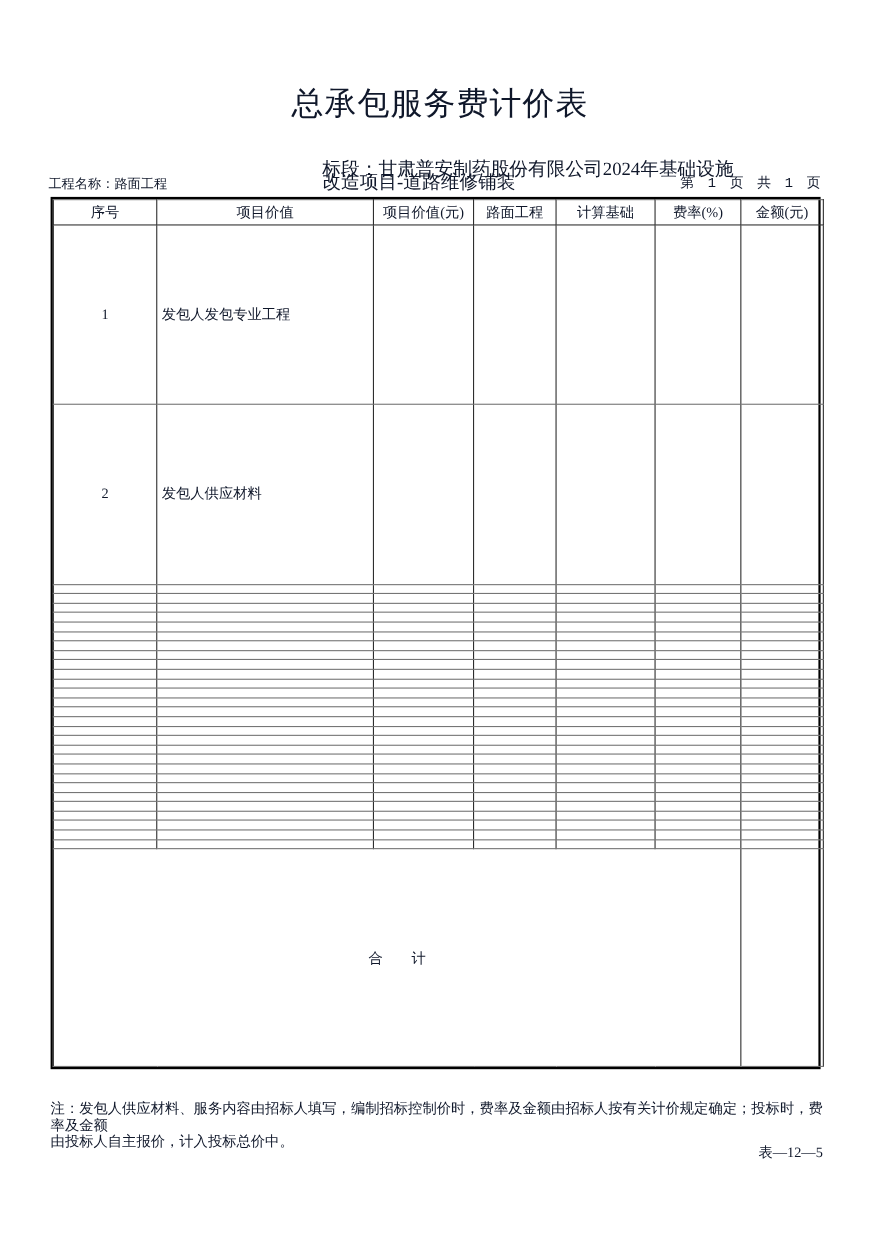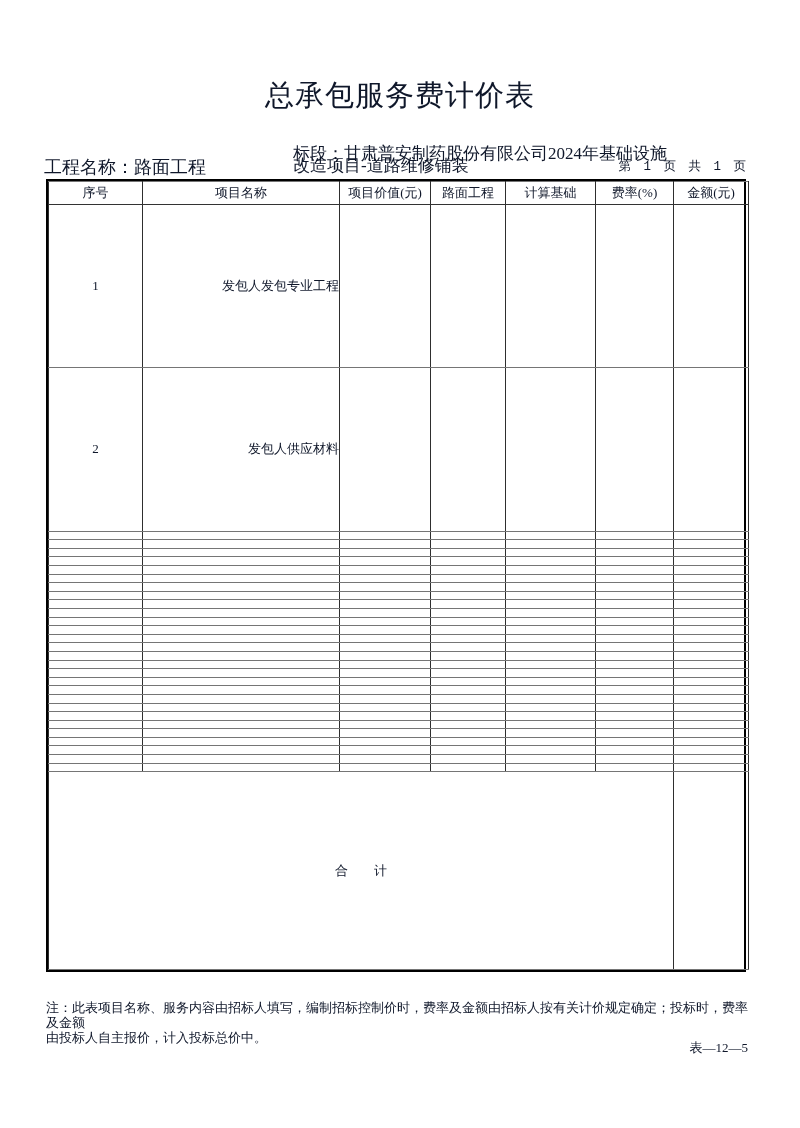--- a/index.html
+++ b/index.html
@@ -20,21 +20,21 @@
     text-align: center;
     font-size: 29px;
     line-height: 36px;
     font-weight: 400;
     letter-spacing: 1px;
   }
   .meta-project {
     position: absolute;
     left: 44px;
     top: 161px;
-    font-size: 18px;
+    font-size: 12px;
     line-height: 13px;
     white-space: nowrap;
   }
   .meta-section {
     position: absolute;
     left: 293px;
     top: 148px;
     font-size: 17px;
     line-height: 12.4px;
   }
@@ -73,21 +73,21 @@
     font-weight: 400;
     text-align: center;
     vertical-align: middle;
     padding: 0;
     overflow: hidden;
     white-space: nowrap;
   }
   .fee-table thead tr { height: 23px; }
   .fee-table thead th { border-bottom: 1px solid #333; }
   .fee-table td.cell-name {
-    text-align: right;
+    text-align: left;
     padding-left: 4px;
   }
   .fee-table tr.total-row { height: 23px; }
   .fee-table tr.total-row td { border-top: 1px solid #333; }
   .note {
     position: absolute;
     left: 46px;
     top: 1001px;
     width: 712px;
     font-size: 13px;
@@ -126,21 +126,21 @@
         <col style="width:197px">
         <col style="width:91px">
         <col style="width:75px">
         <col style="width:90px">
         <col style="width:78px">
         <col style="width:75px">
       </colgroup>
       <thead>
         <tr>
           <th>序号</th>
-          <th>项目名称</th>
+          <th>项目价值</th>
           <th>项目价值(元)</th>
           <th>路面工程</th>
           <th>计算基础</th>
           <th>费率(%)</th>
           <th>金额(元)</th>
         </tr>
       </thead>
       <tbody>
 
       <tr>
@@ -417,19 +417,19 @@
       <tbody>
         <tr class="total-row">
           <td colspan="6">合　　计</td>
           <td></td>
         </tr>
       </tbody>
     </table>
   </div>
 
   <div class="note">
-    <span>注：此表项目名称、服务内容由招标人填写，编制招标控制价时，费率及金额由招标人按有关计价规定确定；投标时，费率及金额</span>
+    <span>注：发包人供应材料、服务内容由招标人填写，编制招标控制价时，费率及金额由招标人按有关计价规定确定；投标时，费率及金额</span>
     <span>由投标人自主报价，计入投标总价中。</span>
   </div>
 
   <div class="form-code">表—12—5</div>
 
 </div>
 
 </body></html>

